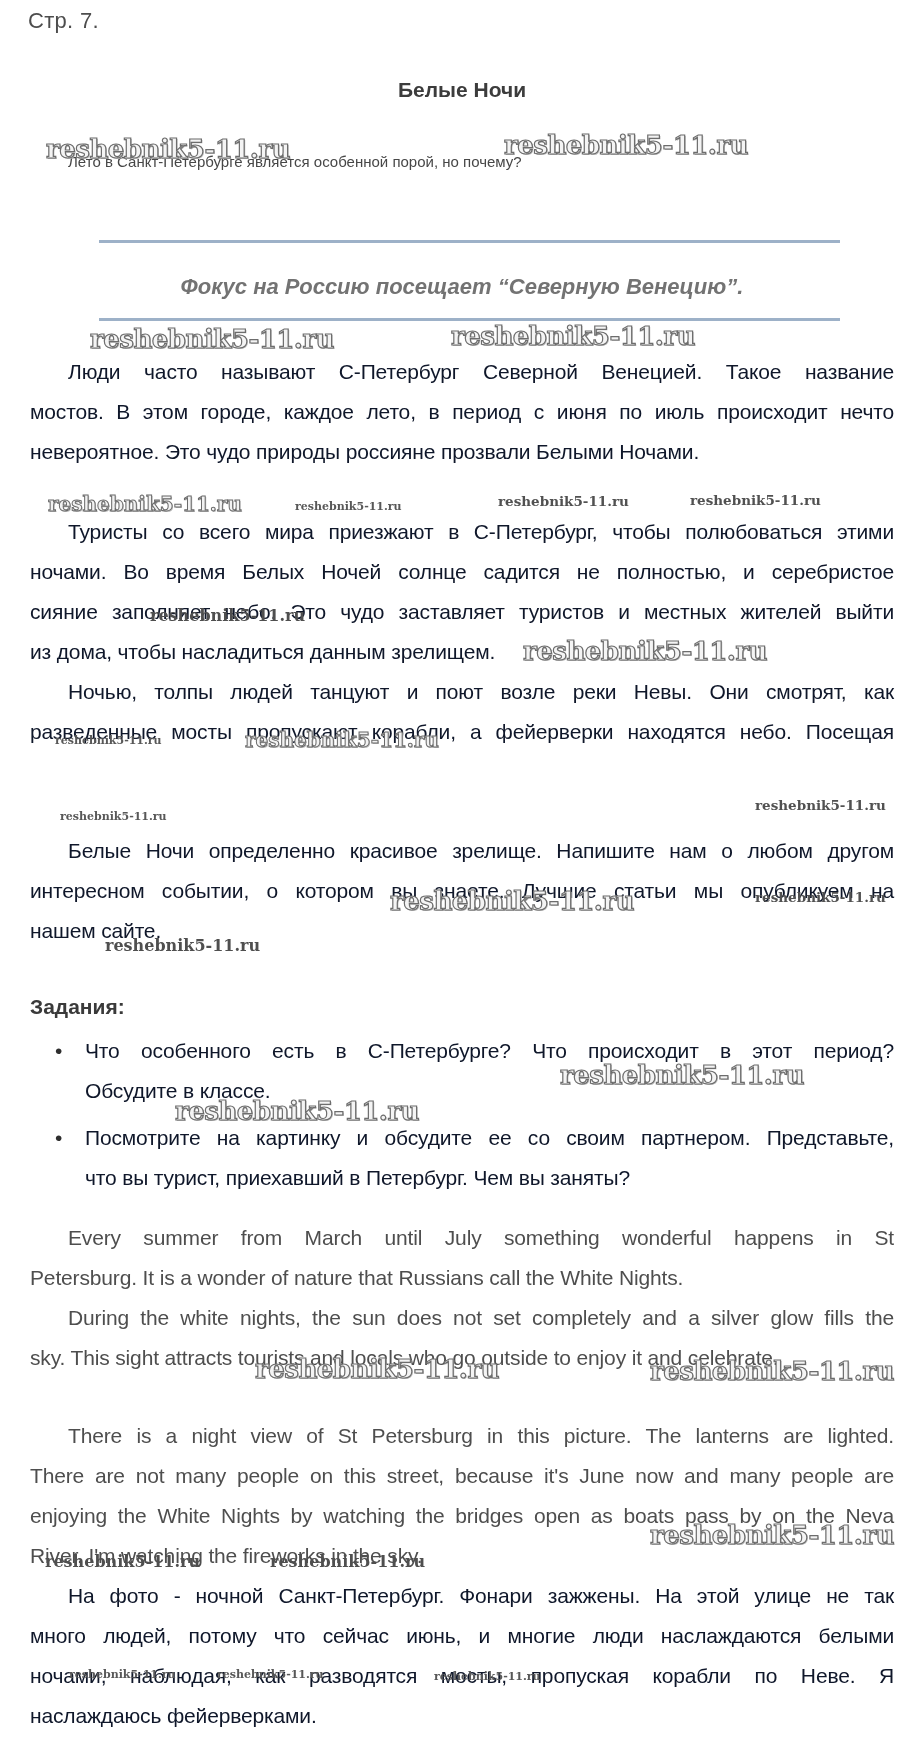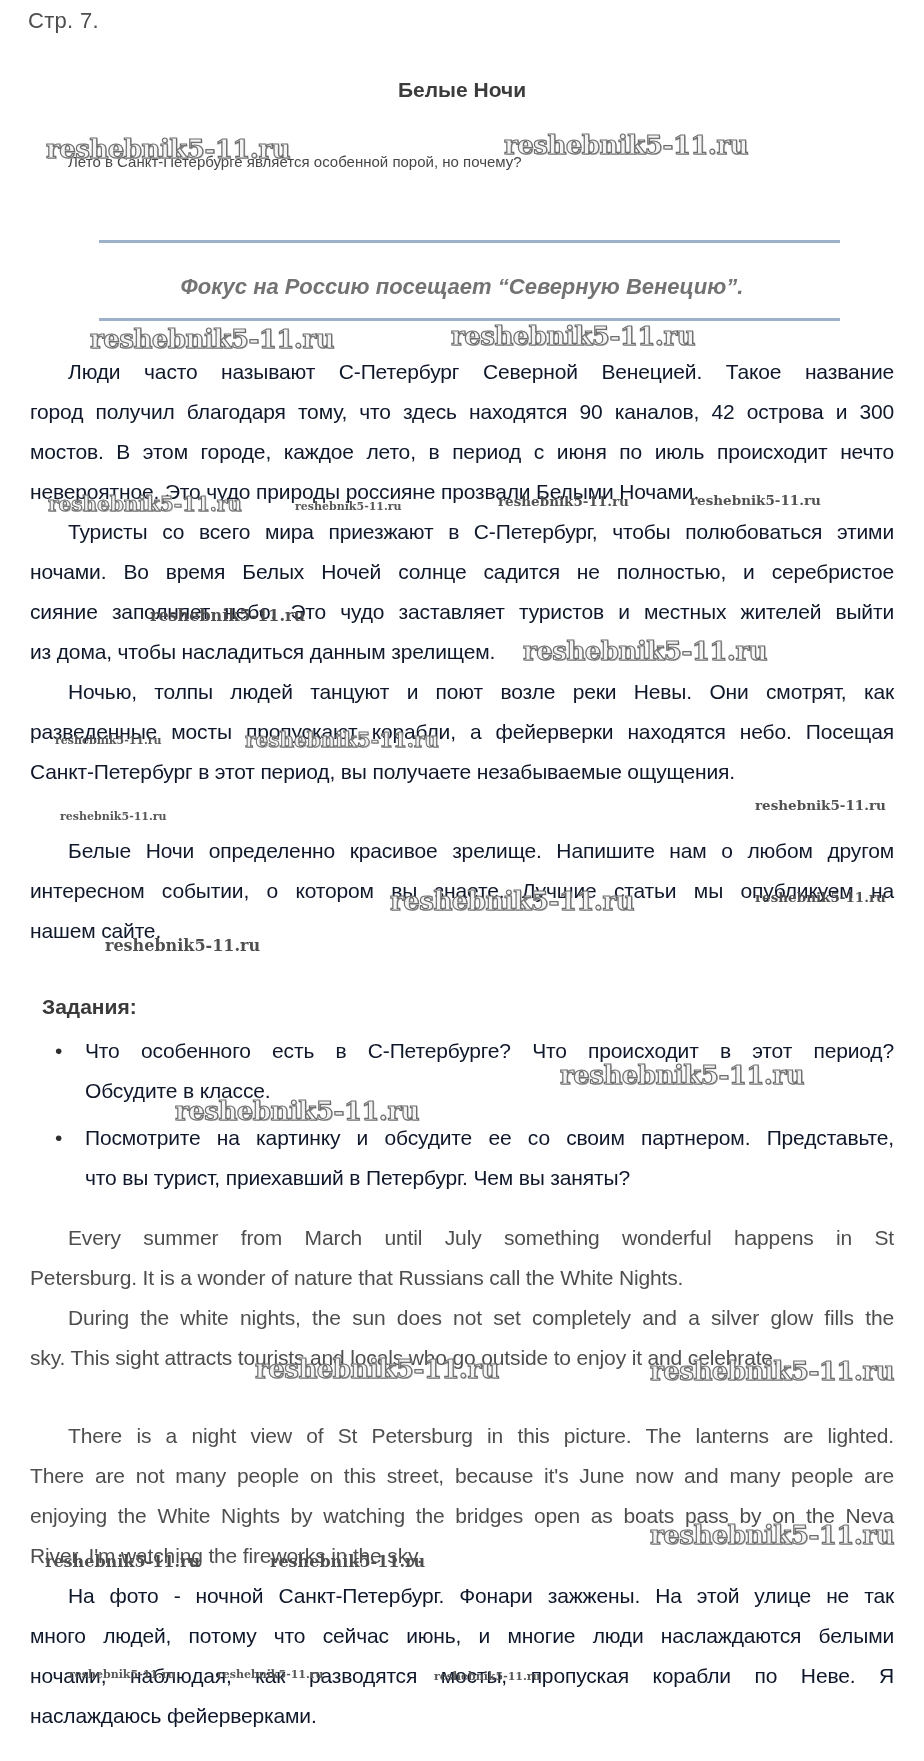--- a/index.html
+++ b/index.html
@@ -47,21 +47,21 @@
   .ll{text-align:left;}
   .rus{color:#0f172a;}
   .eng{color:#4e4e4e;}
   .indent-first > div:first-child{text-indent:38px;}
   #p1{top:352px;}
   #p2{top:512px;}
   #p3{top:672px;}
   #p4{top:831px;}
   .tasks-heading{
     top:995px;left:30px;
-    font-size:21px;font-weight:bold;color:#3a3a3a;margin-left:12px;
+    font-size:21px;font-weight:bold;color:#3a3a3a;
   }
   .bullet-item{
     left:30px;width:864px;
     display:flex;align-items:flex-start;
   }
   #b1{top:1031px;}
   #b2{top:1118px;}
   .bullet{
     width:30px;margin-left:25px;flex:0 0 30px;
     font-size:21px;line-height:40px;color:#2e2e2e;
@@ -106,34 +106,32 @@
   <p class="abs intro">Лето в Санкт-Петербурге является особенной порой, но почему?</p>
 
   <div class="abs rule rule1" style="background: rgb(157, 177, 200);"></div>
 
   <h2 class="abs subtitle">Фокус на Россию посещает “Северную Венецию”.</h2>
 
   <div class="abs rule rule2" style="background: rgb(157, 177, 200);"></div>
 
   <div class="abs jpara rus indent-first" id="p1">
       <div class="jl">Люди часто называют С-Петербург Северной Венецией. Такое название</div>
-      <div class="jl">город получил благодаря тому, что здесь находятся 90 каналов, 42 острова и 300</div>
       <div class="jl">мостов. В этом городе, каждое лето, в период с июня по июль происходит нечто</div>
       <div class="ll">невероятное. Это чудо природы россияне прозвали Белыми Ночами.</div>
     </div>
   <div class="abs jpara rus indent-first" id="p2">
       <div class="jl">Туристы со всего мира приезжают в С-Петербург, чтобы полюбоваться этими</div>
       <div class="jl">ночами. Во время Белых Ночей солнце садится не полностью, и серебристое</div>
       <div class="jl">сияние заполняет небо. Это чудо заставляет туристов и местных жителей выйти</div>
       <div class="ll">из дома, чтобы насладиться данным зрелищем.</div>
     </div>
   <div class="abs jpara rus indent-first" id="p3">
       <div class="jl">Ночью, толпы людей танцуют и поют возле реки Невы. Они смотрят, как</div>
       <div class="jl">разведенные мосты пропускают корабли, а фейерверки находятся небо. Посещая</div>
-      <div class="ll">Санкт-Петербург в этот период, вы получаете незабываемые ощущения.</div>
     </div>
   <div class="abs jpara rus indent-first" id="p4">
       <div class="jl">Белые Ночи определенно красивое зрелище. Напишите нам о любом другом</div>
       <div class="jl">интересном событии, о котором вы знаете. Лучшие статьи мы опубликуем на</div>
       <div class="ll">нашем сайте.</div>
     </div>
 
   <div class="abs tasks-heading">Задания:</div>
 
   <div class="abs bullet-item" id="b1">

